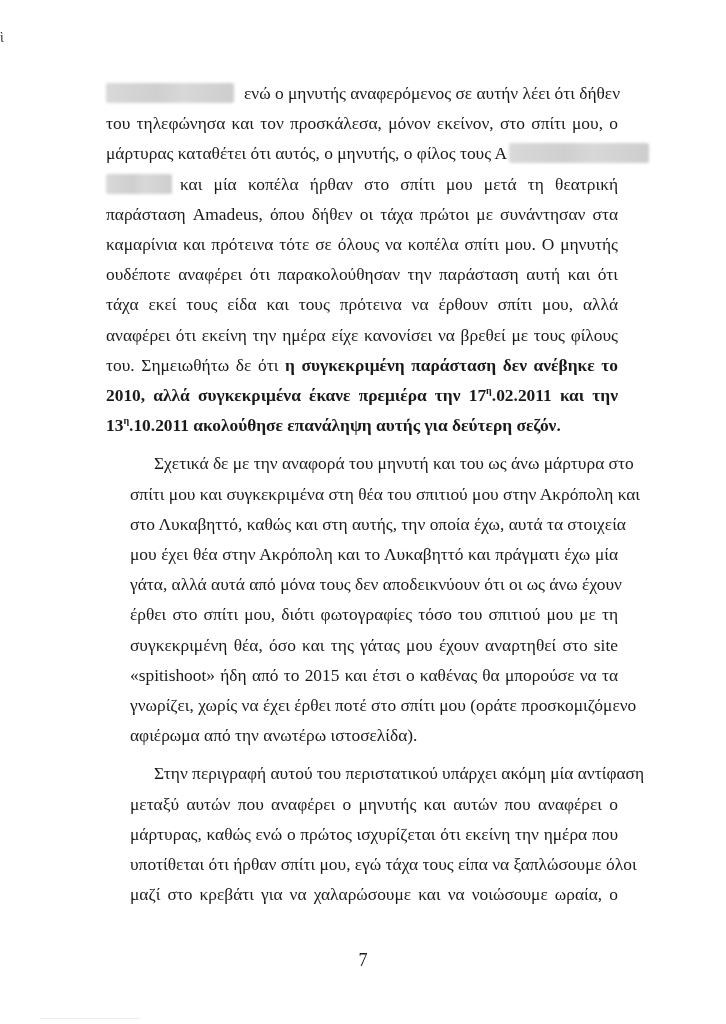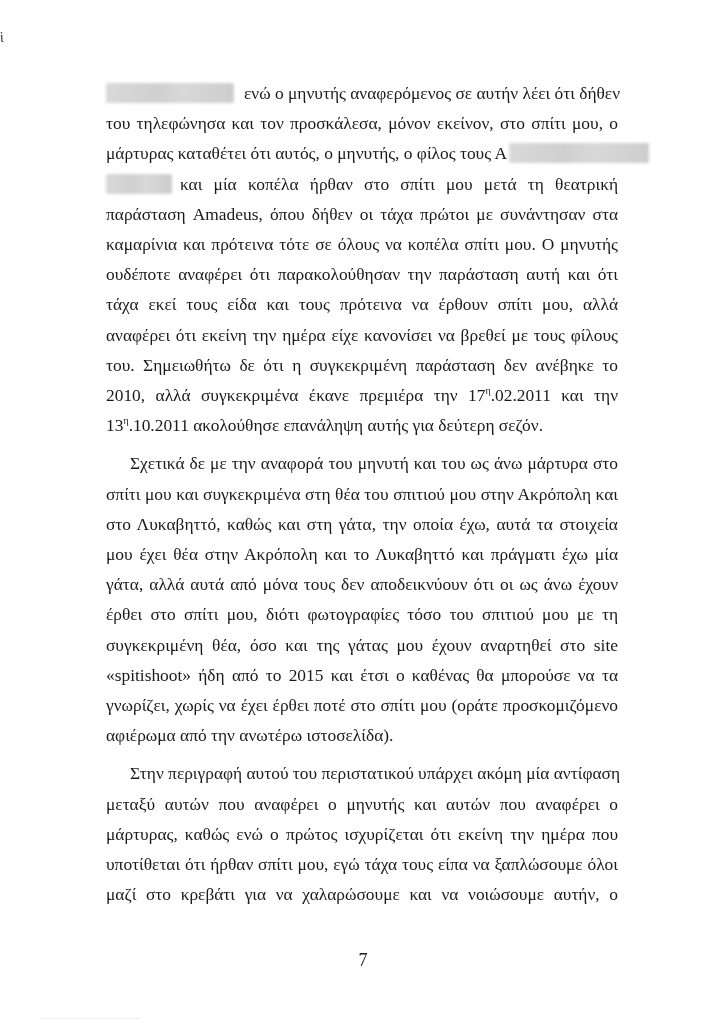--- a/index.html
+++ b/index.html
@@ -37,22 +37,22 @@
     .para .line {
       display: block;
       text-align: justify;
       text-align-last: justify;
       white-space: nowrap;
     }
     .para .line.last {
       text-align-last: left;
     }
     .indent { padding-left: 24px; }
-    .para + .para { margin-top: 8px; }
-    b { font-weight: normal; }
+    .para + .para { margin-top: 8px; margin-left: 24px; }
+    b { font-weight: bold; }
     sup { font-size: 10px; vertical-align: super; line-height: 0; }
     .redact {
       display: inline-block;
       background: linear-gradient(90deg, #d9d9d9, #cfcfcf 40%, #d8d8d8 60%, #cdcdcd);
       filter: blur(1.5px);
       height: 20px;
       vertical-align: -4px;
       border-radius: 2px;
     }
     .redact.r1 { width: 128px; margin-right: 10px; }
@@ -93,33 +93,33 @@
     <span class="line">τάχα εκεί τους είδα και τους πρότεινα να έρθουν σπίτι μου, αλλά</span>
     <span class="line">αναφέρει ότι εκείνη την ημέρα είχε κανονίσει να βρεθεί με τους φίλους</span>
     <span class="line"><span>του. Σημειωθήτω δε ότι </span><b>η συγκεκριμένη παράσταση δεν ανέβηκε το</b></span>
     <span class="line"><b><span>2010, αλλά συγκεκριμένα έκανε πρεμιέρα την 17</span><sup>η</sup><span>.02.2011 και την</span></b></span>
     <span class="line last"><b><span>13</span><sup>η</sup><span>.10.2011 ακολούθησε επανάληψη αυτής για δεύτερη σεζόν.</span></b></span>
   </p>
 
   <p class="para" id="para2">
       <span class="line indent">Σχετικά δε με την αναφορά του μηνυτή και του ως άνω μάρτυρα στο</span>
       <span class="line">σπίτι μου και συγκεκριμένα στη θέα του σπιτιού μου στην Ακρόπολη και</span>
-      <span class="line">στο Λυκαβηττό, καθώς και στη γάτα, την οποία έχω, αυτά τα στοιχεία</span>
+      <span class="line">στο Λυκαβηττό, καθώς και στη αυτής, την οποία έχω, αυτά τα στοιχεία</span>
       <span class="line">μου έχει θέα στην Ακρόπολη και το Λυκαβηττό και πράγματι έχω μία</span>
       <span class="line">γάτα, αλλά αυτά από μόνα τους δεν αποδεικνύουν ότι οι ως άνω έχουν</span>
       <span class="line">έρθει στο σπίτι μου, διότι φωτογραφίες τόσο του σπιτιού μου με τη</span>
       <span class="line">συγκεκριμένη θέα, όσο και της γάτας μου έχουν αναρτηθεί στο site</span>
       <span class="line">«spitishoot» ήδη από το 2015 και έτσι ο καθένας θα μπορούσε να τα</span>
       <span class="line">γνωρίζει, χωρίς να έχει έρθει ποτέ στο σπίτι μου (οράτε προσκομιζόμενο</span>
       <span class="line last">αφιέρωμα από την ανωτέρω ιστοσελίδα).</span>
     </p>
 
   <p class="para" id="para3">
       <span class="line indent">Στην περιγραφή αυτού του περιστατικού υπάρχει ακόμη μία αντίφαση</span>
       <span class="line">μεταξύ αυτών που αναφέρει ο μηνυτής και αυτών που αναφέρει ο</span>
       <span class="line">μάρτυρας, καθώς ενώ ο πρώτος ισχυρίζεται ότι εκείνη την ημέρα που</span>
       <span class="line">υποτίθεται ότι ήρθαν σπίτι μου, εγώ τάχα τους είπα να ξαπλώσουμε όλοι</span>
-      <span class="line">μαζί στο κρεβάτι για να χαλαρώσουμε και να νοιώσουμε αυτήν, ο</span>
+      <span class="line">μαζί στο κρεβάτι για να χαλαρώσουμε και να νοιώσουμε ωραία, ο</span>
     </p>
 </div>
 
 <div class="page-number">7</div>
 <div class="scan-edge"></div>
 
 </body></html>

